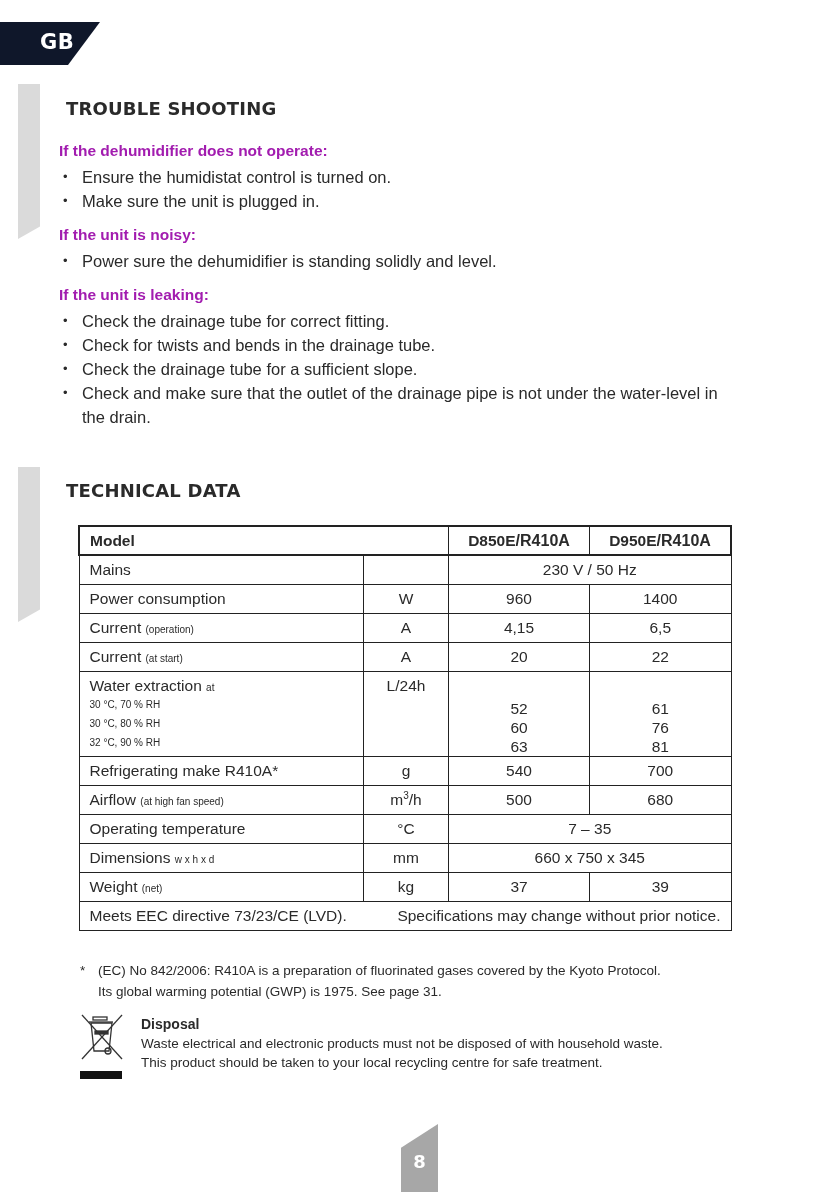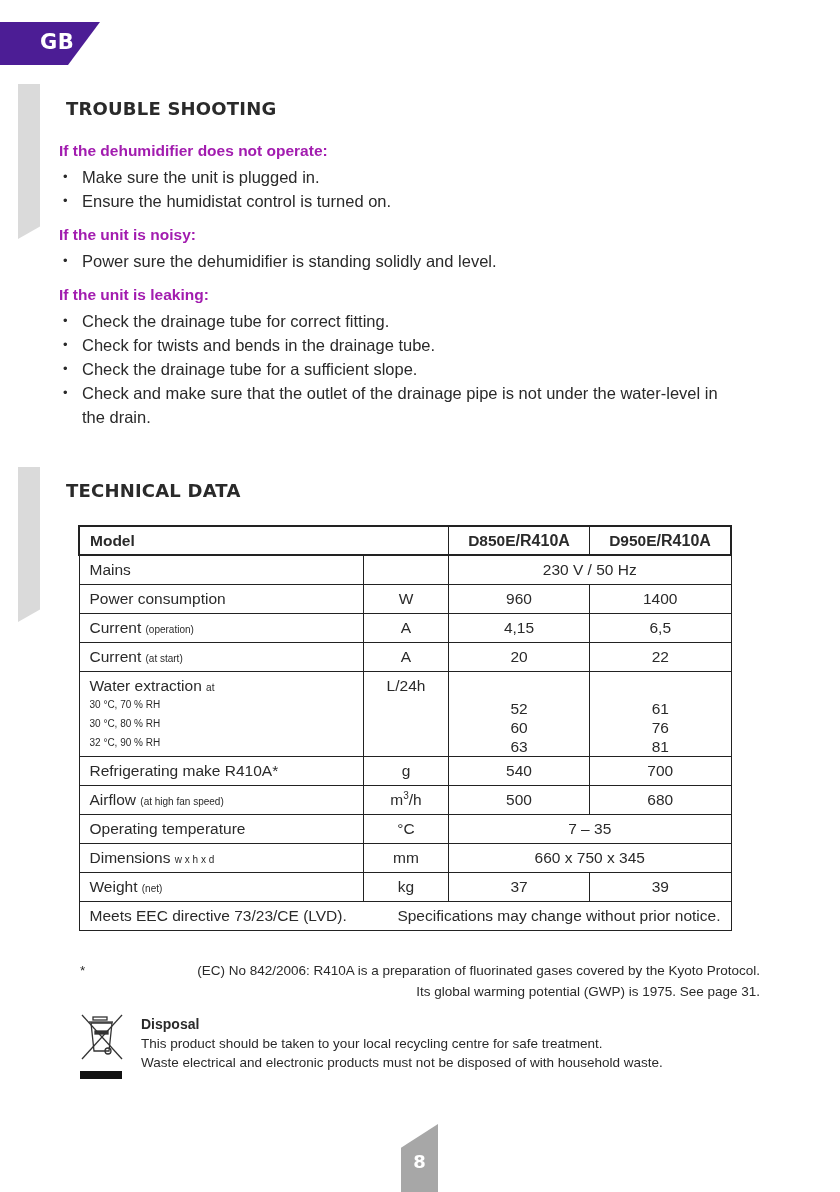--- a/index.html
+++ b/index.html
@@ -1,18 +1,18 @@
 <!DOCTYPE html>
 <html><head>
 <meta charset="utf-8">
 <style>
   html, body { margin:0; padding:0; }
   body { width:840px; height:1192px; background:#ffffff; position:relative; overflow:hidden;
          font-family:"DejaVu Sans", sans-serif; color:#1e1e1e; }
-  .lang-tab { position:absolute; left:0; top:22px; width:100px; height:43px; background:#4c1d95;
+  .lang-tab { position:absolute; left:0; top:22px; width:100px; height:43px; background:#0f172a;
               clip-path: polygon(0 0, 100% 0, 68% 100%, 0 100%); }
   .lang-tab span { position:absolute; left:40px; top:8px; color:#fff; font-weight:bold; font-size:21px;
                    font-family:"DejaVu Sans", sans-serif; letter-spacing:0.5px; }
   .side-bar { position:absolute; left:18px; width:22px; background:#dadada;
               clip-path: polygon(0 0, 100% 0, 100% 92%, 0 100%); }
   .sb1 { top:84px; height:155px; }
   .sb2 { top:467px; height:155px; }
   h2 { position:absolute; left:58px; margin:8px; font-size:18px; font-weight:bold; color:#2a2a2a; letter-spacing:0.2px; }
   .h-trouble { top:90px; }
   .h-tech { top:472px; }
@@ -33,21 +33,21 @@
   .sub { font-size:16px; font-weight:bold; }
   td.unit { width:64px; }
   td.v { width:120px; }
   .wx td { vertical-align:top; }
   .wx .lines div { line-height:19px; }
   .foot td { font-size:10.5px; height:26px; }
   .foot .r { float:right; }
   .note { position:absolute; left:80px; top:960px; font-size:13.5px; line-height:21px; color:#2a2a2a;
           font-family:"Liberation Sans", sans-serif; width:680px; }
   .note .star { position:absolute; left:0; top:0; }
-  .note .txt { margin-left:18px;text-align:right; }
+  .note .txt { margin-left:18px; }
   .weee { position:absolute; left:80px; top:1013px; width:44px; height:68px; }
   .disp { position:absolute; left:141px; top:1015px; font-family:"Liberation Sans", sans-serif; color:#2a2a2a; }
   .disp .t { font-weight:bold; font-size:14px; line-height:19px; }
   .disp .l { font-size:13.5px; line-height:19px; }
   .pg { position:absolute; left:401px; top:1124px; width:37px; height:68px; background:#a7a7a7;
         clip-path: polygon(0 35%, 100% 0, 100% 100%, 0 100%); }
   .pg span { position:absolute; left:0; width:37px; top:27px; text-align:center; color:#fff; font-weight:bold; font-size:18px; }
 </style>
 </head>
 <body>
@@ -56,22 +56,22 @@
     <span>GB</span>
   </div>
 
 <div class="side-bar sb1"></div>
 <div class="side-bar sb2"></div>
 
 <h2 class="h-trouble">TROUBLE SHOOTING</h2>
 
 <p class="q" style="top:142px">If the dehumidifier does not operate:</p>
 <ul class="b" style="top:165px">
+  <li>Ensure the humidistat control is turned on.</li>
   <li>Make sure the unit is plugged in.</li>
-  <li>Ensure the humidistat control is turned on.</li>
 </ul>
 
 <p class="q" style="top:226px">If the unit is noisy:</p>
 <ul class="b" style="top:249px">
   <li>Power sure the dehumidifier is standing solidly and level.</li>
 </ul>
 
 <p class="q" style="top:286px">If the unit is leaking:</p>
 <ul class="b" style="top:309px">
   <li>Check the drainage tube for correct fitting.</li>
@@ -184,19 +184,19 @@
     <rect x="15" y="18" width="13" height="3" fill="#333"></rect>
     <circle cx="28" cy="38" r="3"></circle>
     <line x1="2" y1="2" x2="42" y2="46"></line>
     <line x1="42" y1="2" x2="2" y2="46"></line>
   </g>
   <rect x="0" y="58" width="42" height="8" fill="#111"></rect>
 </svg>
 
 <div class="disp">
   <div class="t">Disposal</div>
+  <div class="l">Waste electrical and electronic products must not be disposed of with household waste.</div>
   <div class="l">This product should be taken to your local recycling centre for safe treatment.</div>
-  <div class="l">Waste electrical and electronic products must not be disposed of with household waste.</div>
 </div>
 
 <div class="pg">
     <span>8</span>
   </div>
 
 </body></html>

